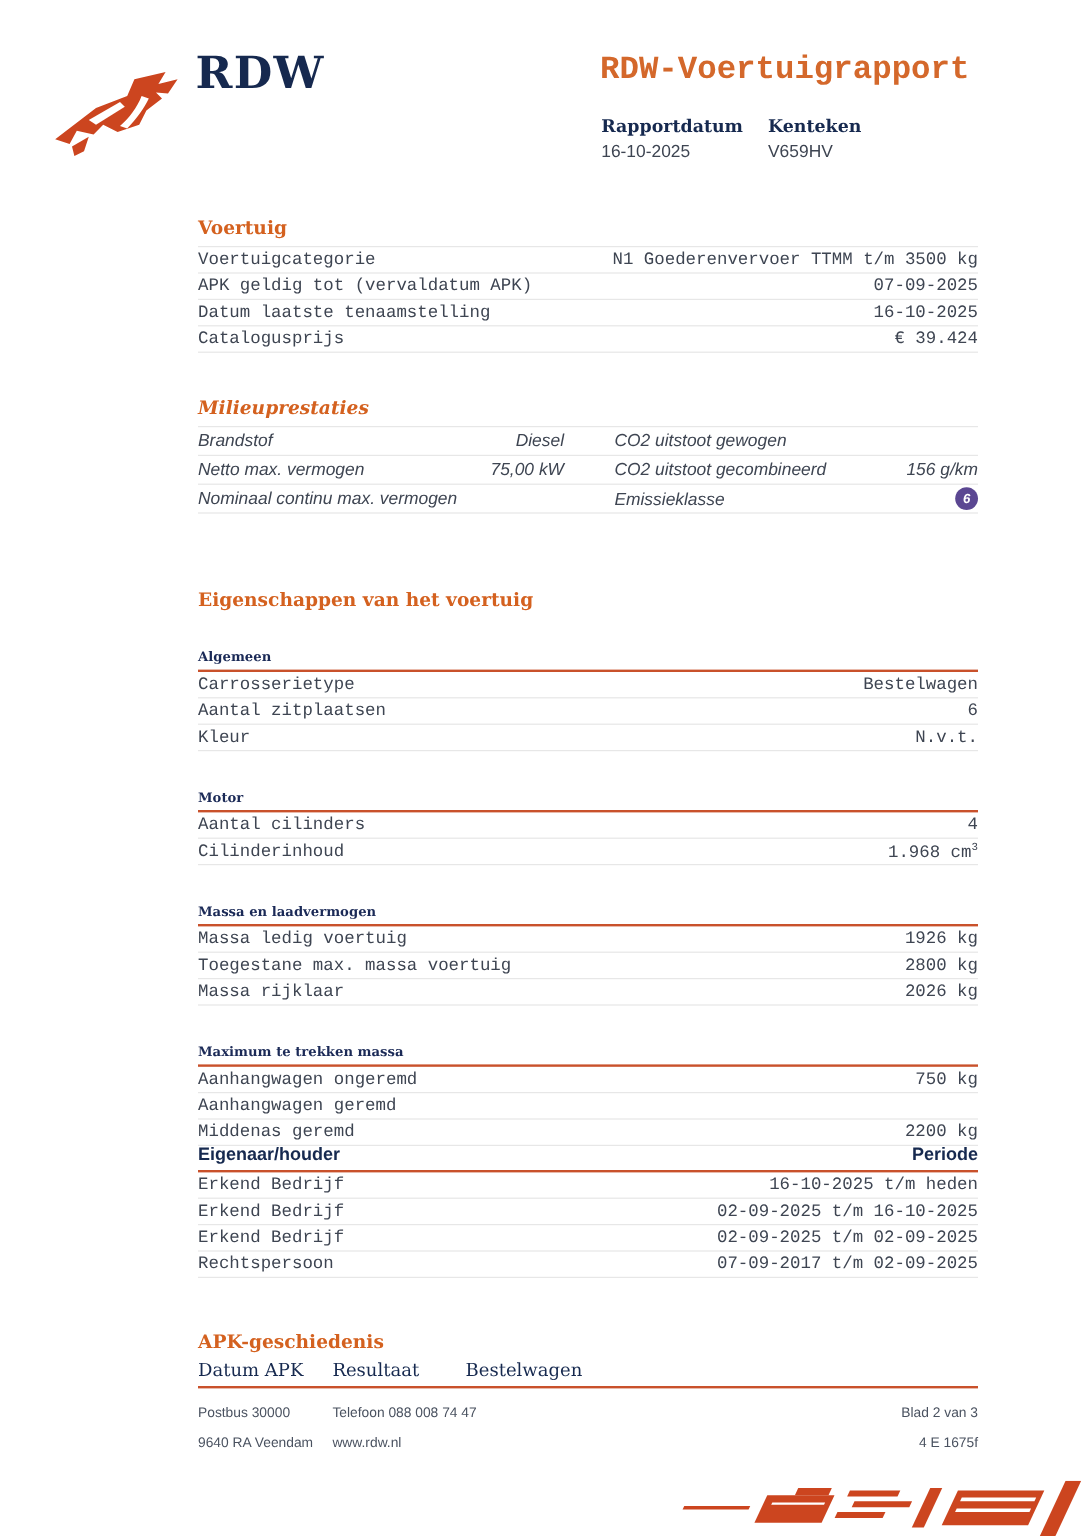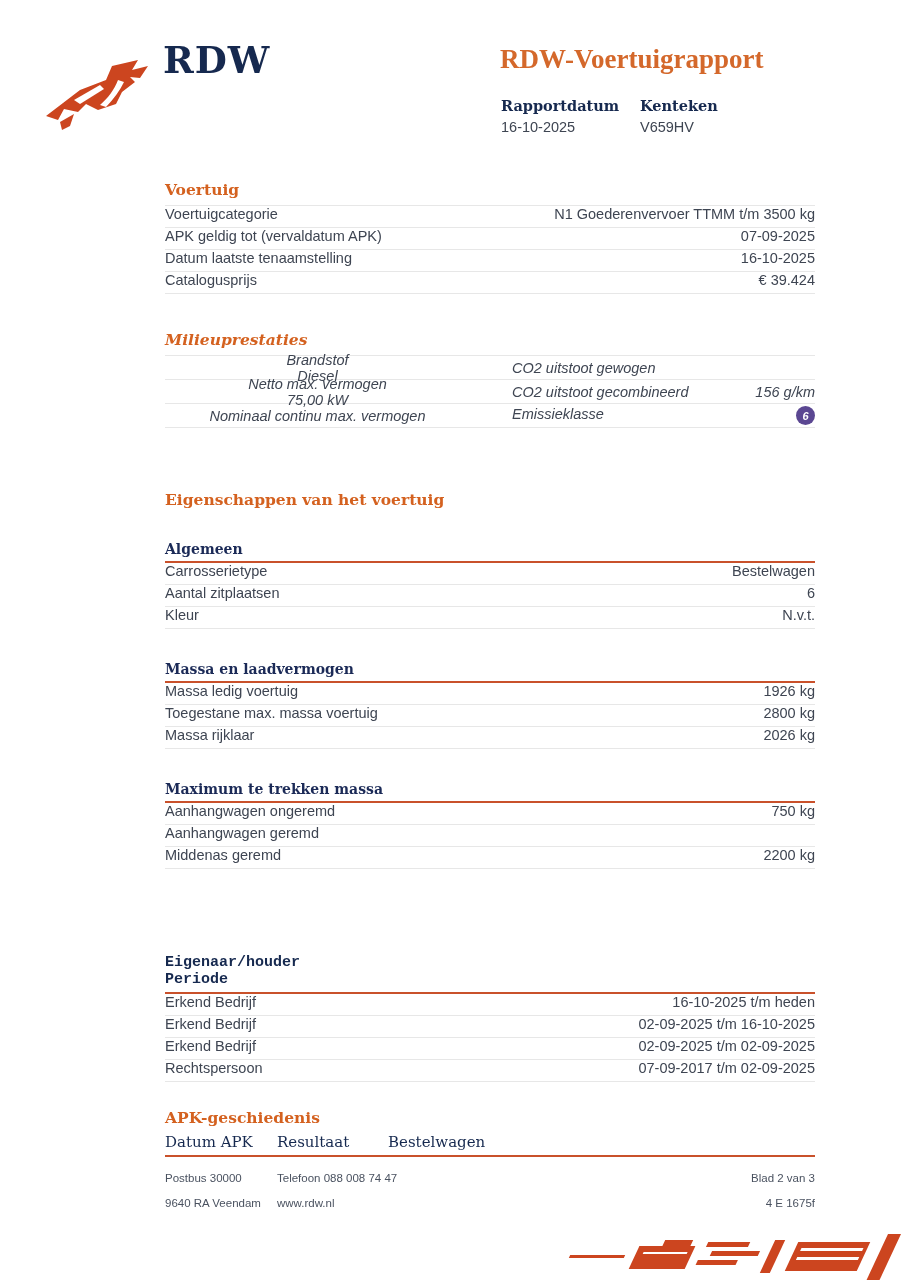--- a/index.html
+++ b/index.html
@@ -1,38 +1,38 @@
 <!DOCTYPE html>
 <html><head>
 <meta charset="utf-8">
 <style>
   html,body{margin:0;padding:0;background:#ffffff;}
   .page{position:relative;width:904px;height:1280px;background:#ffffff;overflow:hidden;
         font-family:"Liberation Sans",sans-serif;color:#3e4552;border-radius:25px;}
   .abs{position:absolute;}
   .logo-text{font-family:"DejaVu Serif",serif;font-weight:bold;font-size:37px;color:#16294f;letter-spacing:1px;}
-  .doc-title{font-family:Liberation Serif, serif;font-weight:bold;font-size:27px;color:#d4682b;}
+  .doc-title{font-family:Liberation Mono, monospace;font-weight:bold;font-size:27px;color:#d4682b;}
   .meta-label{font-family:"DejaVu Serif",serif;font-weight:bold;font-size:14.5px;color:#16294f;}
   .meta-value{font-size:14.5px;color:#3e4552;margin-top:5px;}
   .section{position:absolute;left:165px;width:650px;}
   .sec-heading{font-family:"DejaVu Serif",serif;font-weight:bold;font-size:15.5px;color:#d4611f;}
   .rows{margin-top:6px;border-top:1px solid #e7e7e7;}
-  .row{display:flex;justify-content:space-between;align-items:flex-start;height:21px;
-       border-bottom:1px solid #e7e7e7;font-size:14.5px;color:#3e4552;}
+  .row{display:flex;justify-content:space-between;align-items:center;height:21px;
+       border-bottom:1px solid #e7e7e7;font-size:14.5px;color:#3e4552;font-family:Liberation Mono, monospace;}
   .mrow{display:flex;align-items:center;height:23px;border-bottom:1px solid #e7e7e7;
         font-size:14.5px;color:#3e4552;}
-  .mpair-l{width:305px;display:flex;justify-content:space-between;align-items:center;flex-direction:column;}
-  .mpair-r{width:303px;margin-left:auto;display:flex;justify-content:space-between;align-items:flex-start;}
+  .mpair-l{width:305px;display:flex;justify-content:space-between;align-items:flex-start;}
+  .mpair-r{width:303px;margin-left:auto;display:flex;justify-content:space-between;align-items:flex-end;}
   .sub{margin-top:21px;}
-  .sub-title{font-family:"DejaVu Serif",serif;font-weight:bold;font-size:14px;color:#1b2a57;margin-top:32px;}
+  .sub-title{font-family:"DejaVu Serif",serif;font-weight:bold;font-size:11px;color:#1b2a57;margin-top:32px;}
   .rule-orange{height:2px;background:#c9512b;margin-top:4px;}
   .badge{display:inline-flex;justify-content:center;align-items:center;width:19px;height:19px;
          border-radius:50%;background:#5b4792;color:#ffffff;font-size:11px;font-weight:bold;}
   .tbl-head{display:flex;justify-content:space-between;margin-top:6px;
-            font-family:Liberation Mono, monospace;font-weight:bold;font-size:15px;color:#16294f;flex-direction:column;}
+            font-family:Liberation Sans, sans-serif;font-weight:bold;font-size:15px;color:#16294f;}
   .apk-head{display:flex;margin-top:6px;font-family:"DejaVu Serif",serif;font-weight:normal;
             font-size:15px;color:#16294f;}
   .apk-c1{width:112px;}
   .apk-c2{width:111px;}
   .footer-row{position:absolute;left:165px;width:650px;display:flex;font-size:11.5px;color:#4a5260;}
   .f-c1{width:112px;}
   .f-c2{flex:1;}
   .f-c3{text-align:right;}
   sup{font-size:9px;}
   a.plain{color:#4a5260;text-decoration:none;}
@@ -132,20 +132,32 @@
       <div class="row">
         <span>Aantal zitplaatsen</span>
         <span>6</span>
       </div>
       <div class="row">
         <span>Kleur</span>
         <span>N.v.t.</span>
       </div>
     </div>
 
+    <div class="sub">
+      <div class="sub-title">Motor</div>
+      <div class="rule-orange"></div>
+      <div class="row">
+        <span>Aantal cilinders</span>
+        <span>4</span>
+      </div>
+      <div class="row">
+        <span>Cilinderinhoud</span>
+        <span><span>1.968 cm</span><sup>3</sup></span>
+      </div>
+    </div>
 
     <div class="sub">
       <div class="sub-title">Massa en laadvermogen</div>
       <div class="rule-orange"></div>
       <div class="row">
         <span>Massa ledig voertuig</span>
         <span>1926 kg</span>
       </div>
       <div class="row">
         <span>Toegestane max. massa voertuig</span>

